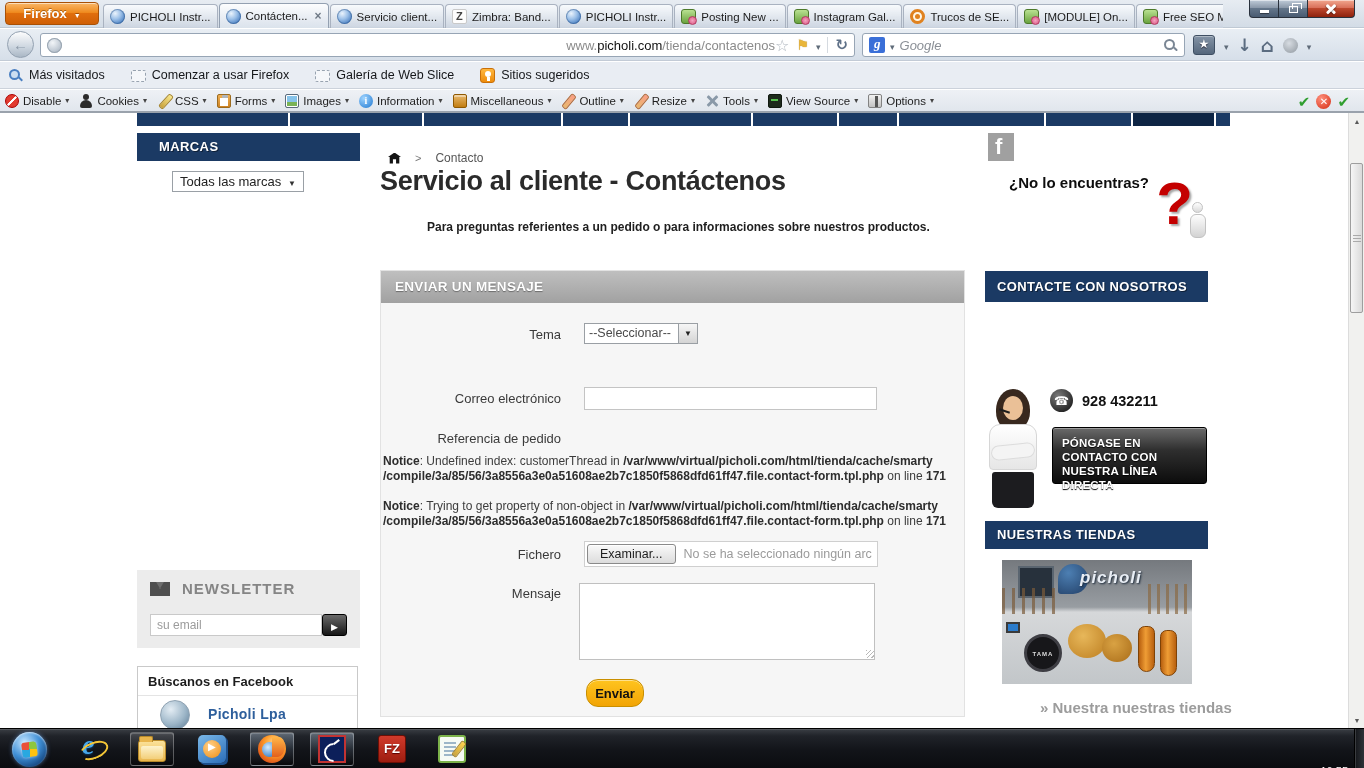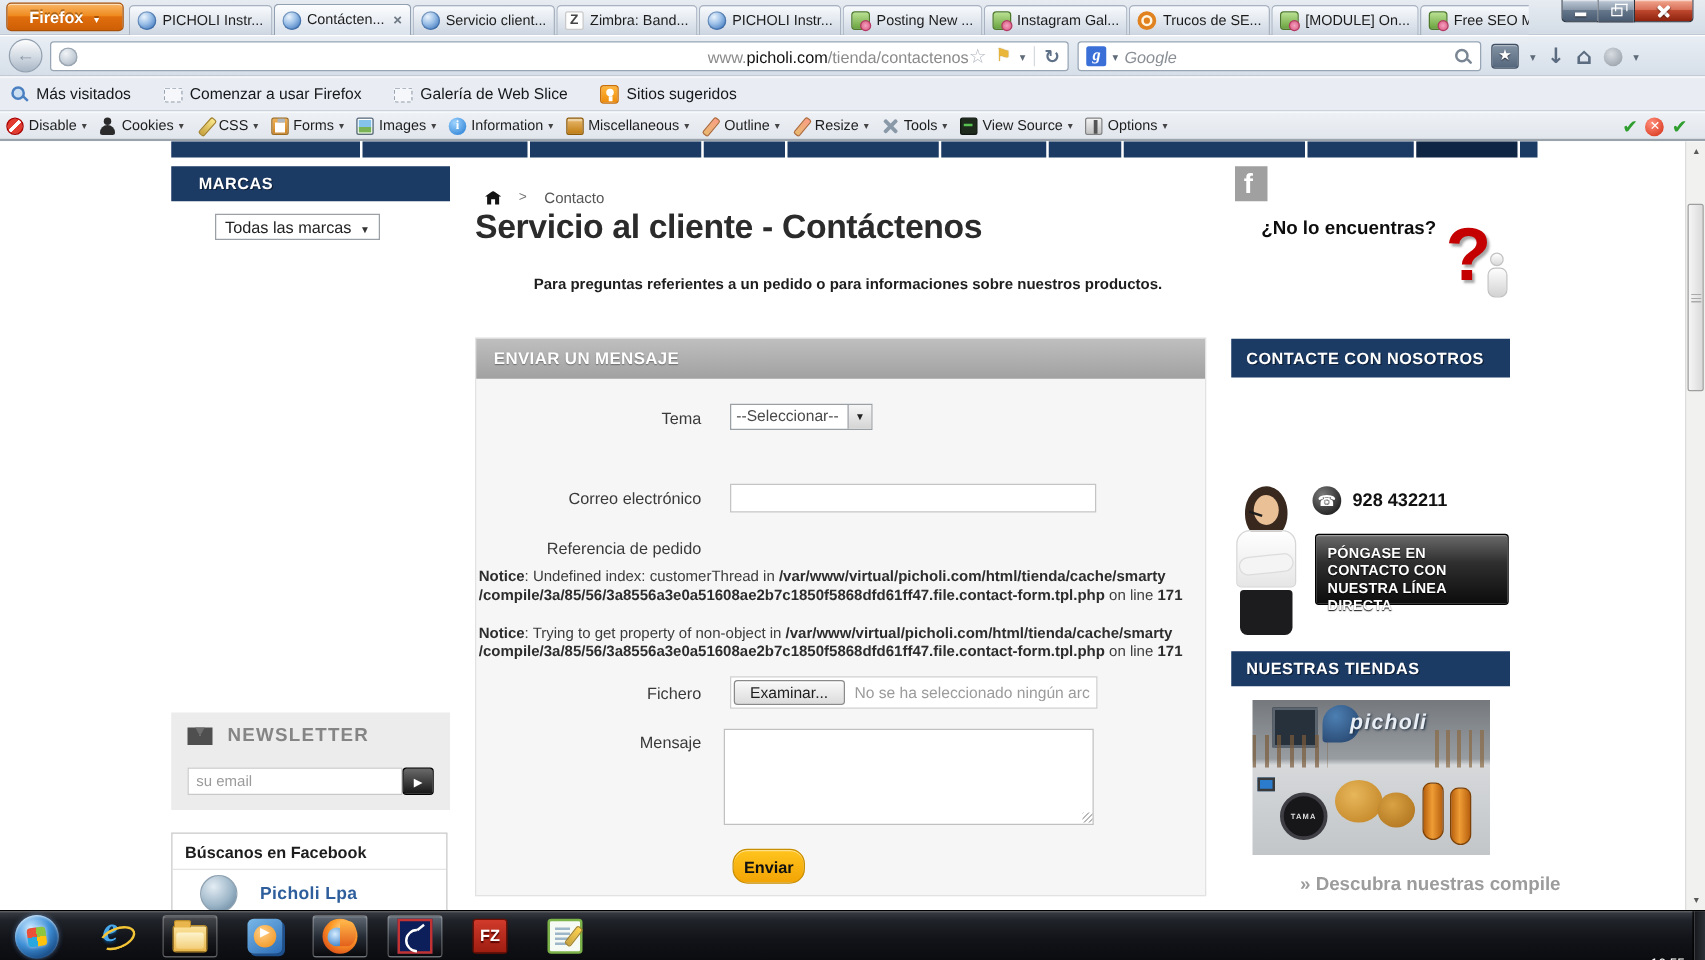--- a/index.html
+++ b/index.html
@@ -643,21 +643,21 @@
       <span class="st-logo">picholi</span>
       <span class="st-bass">
           <i class="st-tama">TAMA</i>
         </span>
       <span class="st-drum d1"></span>
       <span class="st-drum d2"></span>
       <span class="st-conga c1"></span>
       <span class="st-conga c2"></span>
       <span class="st-screen"></span>
     </div>
-    <div class="storeslink">» Descubra nuestras compile</div>
+    <div class="storeslink">» Nuestra nuestras tiendas</div>
 
     <div class="scrollbar">
       <div class="sb-up"></div>
       <div class="sb-thumb"></div>
       <div class="sb-down"></div>
     </div>
   </div>
 
   <div class="taskbar">
     <div class="taskapps">

